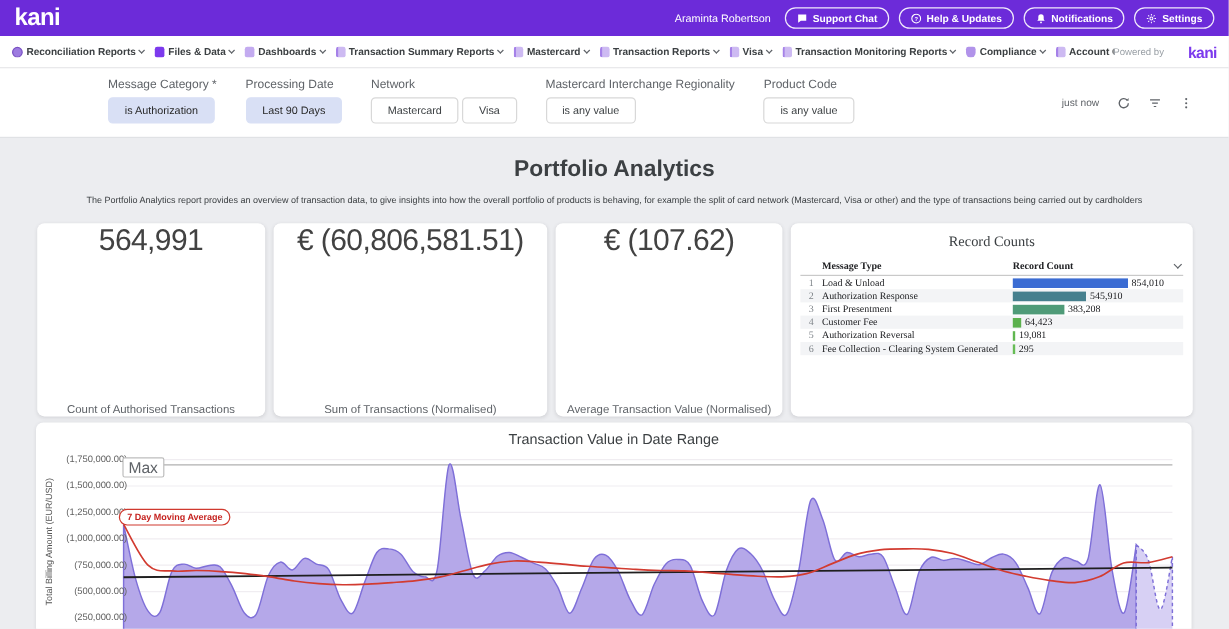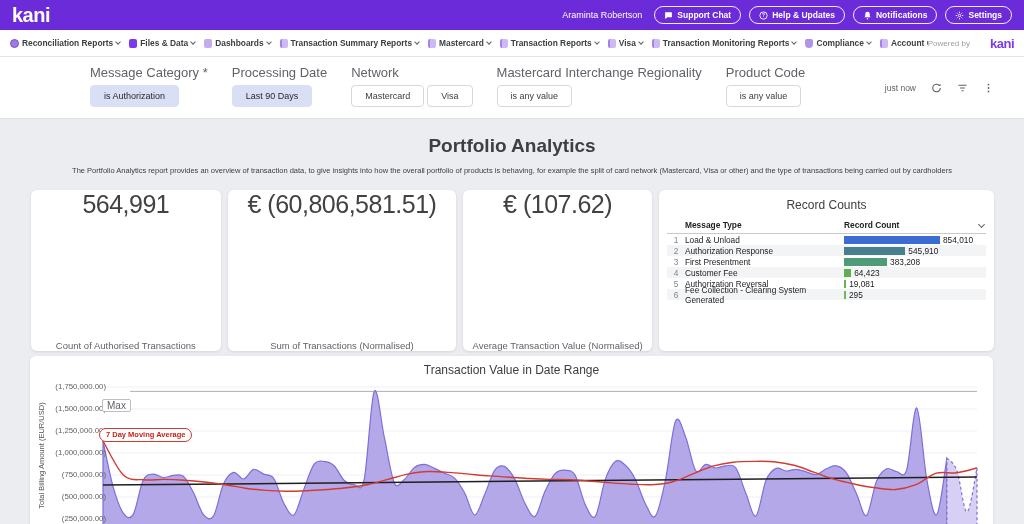--- a/index.html
+++ b/index.html
@@ -30,21 +30,21 @@
   .ico-shield { background:#b193ea; border-radius:2px 2px 4px 4px; }
   .chevdn { width:4px; height:4px; border-right:1.2px solid #5f6368; border-bottom:1.2px solid #5f6368;
     transform:rotate(45deg); display:inline-block; margin-bottom:2px; }
   .powered { margin-left:auto; display:flex; align-items:center; gap:20px; font-size:8px; color:#9aa0a6; }
   .powered-brand { font-size:13px; font-weight:bold; color:#7c3aed; letter-spacing:-0.5px; }
 
   
   .filterbar { background:#fff; border-bottom:1px solid #e0e2e5; padding:8px 28px 11px 90px;
     display:flex; position:relative; }
   .filter-groups { display:flex; gap:24px; }
-  .fgroup .flabel { font-size:13px; color:#5f6368; margin-bottom:5px; }
+  .fgroup .flabel { font-size:10px; color:#5f6368; margin-bottom:5px; }
   .chips { display:flex; gap:3px; }
   .chip { font-size:9px; color:#3c4043; padding:5px 13px; border-radius:4px; background:#fff;
     border:1px solid #d8d8d8; cursor:pointer; }
   .chip.sel { background:#d9e0f5; border-color:#d9e0f5; color:#282828; }
   .filter-right { position:absolute; right:30px; top:50%; transform:translateY(-50%);
     display:flex; align-items:center; gap:15px; }
   .refresh-time { font-size:8.5px; color:#5f6368; }
   .ficon { cursor:pointer; display:inline-flex; }
 
   
@@ -52,42 +52,42 @@
   .page-title { text-align:center; font-size:19px; font-weight:bold; color:#3c4043; margin:8px 0 9px; }
   .page-desc { text-align:center; font-size:7.5px; color:#3c4043; white-space:nowrap; margin:0 0 15px; }
 
   .cards-row { display:flex; gap:7px; margin:0 30px 5px 31px; height:161px; }
   .card { background:#fff; border-radius:6px; box-shadow:0 1px 3px rgba(60,64,67,.13); }
   .kpi { display:flex; flex-direction:column; align-items:center; justify-content:space-between; }
   .kpi-value { font-size:25px; color:#424242; letter-spacing:-0.5px; }
   .kpi-label { font-size:9.5px; color:#5f6368; margin-top:8px; }
 
   
-  .table-card { width:344px; padding:5px 8px; }
+  .table-card { width:344px; padding:5px 8px;font-family:Liberation Serif, serif; }
   .table-title { text-align:center; font-size:12px; color:#3c4043; margin:3px 0 6px; }
   .tbl-head { display:flex; align-items:center; font-weight:bold; font-size:8.4px; color:#202124;
     border-bottom:1px solid #c9c9c9; padding:2px 0 3px; position:relative; }
   .col-idx { width:18px; text-align:center; color:#80868b; flex:none; }
   .col-type { flex:1; }
   .col-count { width:142px; flex:none; display:flex; align-items:center; }
   .th-chev { position:absolute; right:2px; top:3px; }
   .th-chev .chevdn { border-color:#5f6368; width:5px; height:5px; }
   .trow { display:flex; align-items:center; height:11px; font-size:8.3px; color:#202124; }
   .trow.alt { background:#f3f4f6; }
   .bar { height:8px; display:inline-block; flex:none; }
   .bval { margin-left:3px;text-align:right; }
 
   
   .chart-card { margin:0 31px 0 30px; width:963px; height:200px; position:relative; overflow:hidden; }
   .chart-title { position:absolute; top:7px; left:0; width:100%; text-align:center;
     font-size:12px; color:#3c4043; z-index:3; }
   .axis-title { position:absolute; left:-69px; top:95px; width:160px; text-align:center;
     transform:rotate(-90deg); font-size:7.5px; color:#555; z-index:3; }
   .ytick { position:absolute; left:12px; width:64px; text-align:right; font-size:7.8px; color:#616161; z-index:3; }
-  .max-label { position:absolute; left:72px; top:43px; font-size:10px; color:#5f6368; background:#fff;
+  .max-label { position:absolute; left:72px; top:29px; font-size:13px; color:#5f6368; background:#fff;
     border:1px solid #bdbdbd; padding:0 4px; border-radius:2px; z-index:4; }
   .avg-pill { position:absolute; left:69px; top:72px; font-size:7.5px; font-weight:bold; color:#c5221f;
     background:#fff; border:1.3px solid #d0392e; padding:1px 6px 2px; border-radius:9px; z-index:4; }
   #chart-svg { position:absolute; left:0; top:0; z-index:2; }
 </style>
 </head>
 <body>
 
 <div class="app">
 

